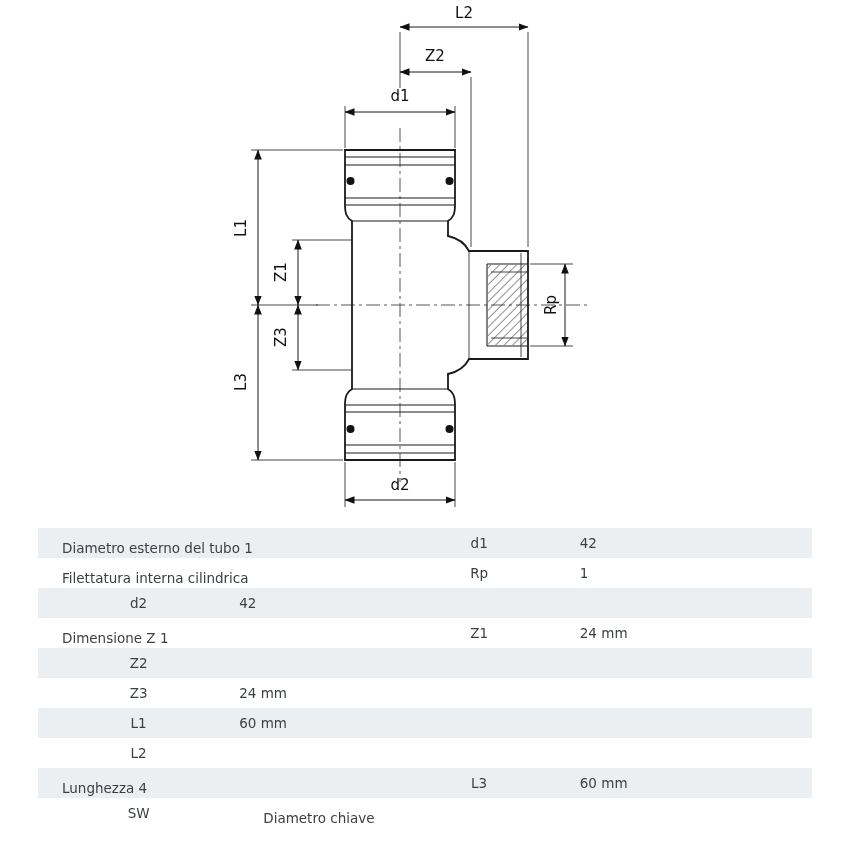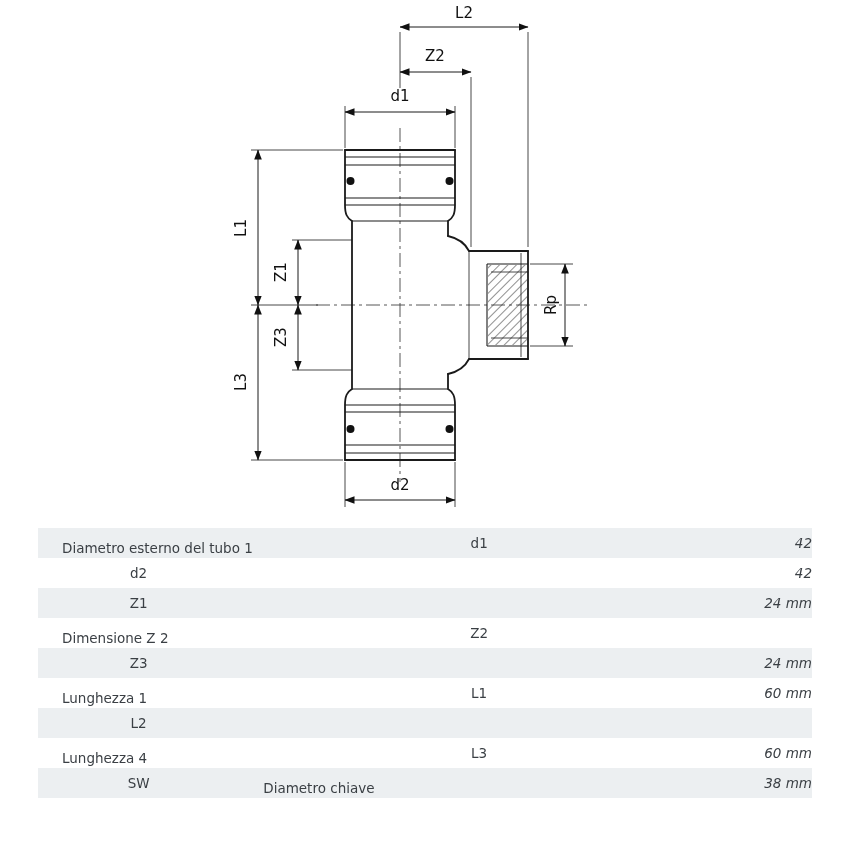--- a/index.html
+++ b/index.html
@@ -30,21 +30,21 @@
     align-items: center;
     height: 30px;
     font-size: 13.5px;
     color: #3a3f44;
   }
   .spec-row:nth-child(odd)  { background: #eceff1; }
   .spec-row:nth-child(even) { background: #ffffff; }
   .cell { overflow: hidden; white-space: nowrap; }
   .c1 { flex: 0 0 44%; padding-left: 24px; text-align: left; margin-top: 9px; }
   .c2 { flex: 0 0 26%; text-align: center; }
-  .c3 { flex: 1 1 auto; text-align: right; font-style: italic; }
+  .c3 { flex: 1 1 auto; text-align: left; }
 </style>
 </head>
 <body>
 
 <div class="drawing-wrap">
 <svg viewBox="0 0 850 520" width="850" height="520">
   <defs>
     <marker id="arr" viewBox="0 0 10 10" refX="9.5" refY="5" markerWidth="10" markerHeight="10" orient="auto-start-reverse">
       <path d="M0,1.2 L10,5 L0,8.8 z" fill="#111"></path>
     </marker>
@@ -150,46 +150,49 @@
 </svg>
 </div>
 
 <div class="spec-table">
   <div class="spec-row">
     <div class="cell c1">Diametro esterno del tubo 1</div>
     <div class="cell c2">d1</div>
     <div class="cell c3">42</div>
   </div>
   <div class="spec-row">
+    <div class="cell c1">Filettatura interna cilindrica</div>
+    <div class="cell c2">Rp</div>
+    <div class="cell c3">1</div>
+  </div>
+  <div class="spec-row">
     <div class="cell c2">d2</div>
     <div class="cell c3">42</div>
   </div>
   <div class="spec-row">
+    <div class="cell c1">Dimensione Z 1</div>
     <div class="cell c2">Z1</div>
     <div class="cell c3">24 mm</div>
   </div>
   <div class="spec-row">
-    <div class="cell c1">Dimensione Z 2</div>
     <div class="cell c2">Z2</div>
   </div>
   <div class="spec-row">
     <div class="cell c2">Z3</div>
     <div class="cell c3">24 mm</div>
   </div>
   <div class="spec-row">
-    <div class="cell c1">Lunghezza 1</div>
     <div class="cell c2">L1</div>
     <div class="cell c3">60 mm</div>
   </div>
   <div class="spec-row">
     <div class="cell c2">L2</div>
   </div>
   <div class="spec-row">
     <div class="cell c1">Lunghezza 4</div>
     <div class="cell c2">L3</div>
     <div class="cell c3">60 mm</div>
   </div>
   <div class="spec-row">
     <div class="cell c2">SW</div>
     <div class="cell c1">Diametro chiave</div>
-    <div class="cell c3">38 mm</div>
   </div>
 </div>
 
 </body></html>

